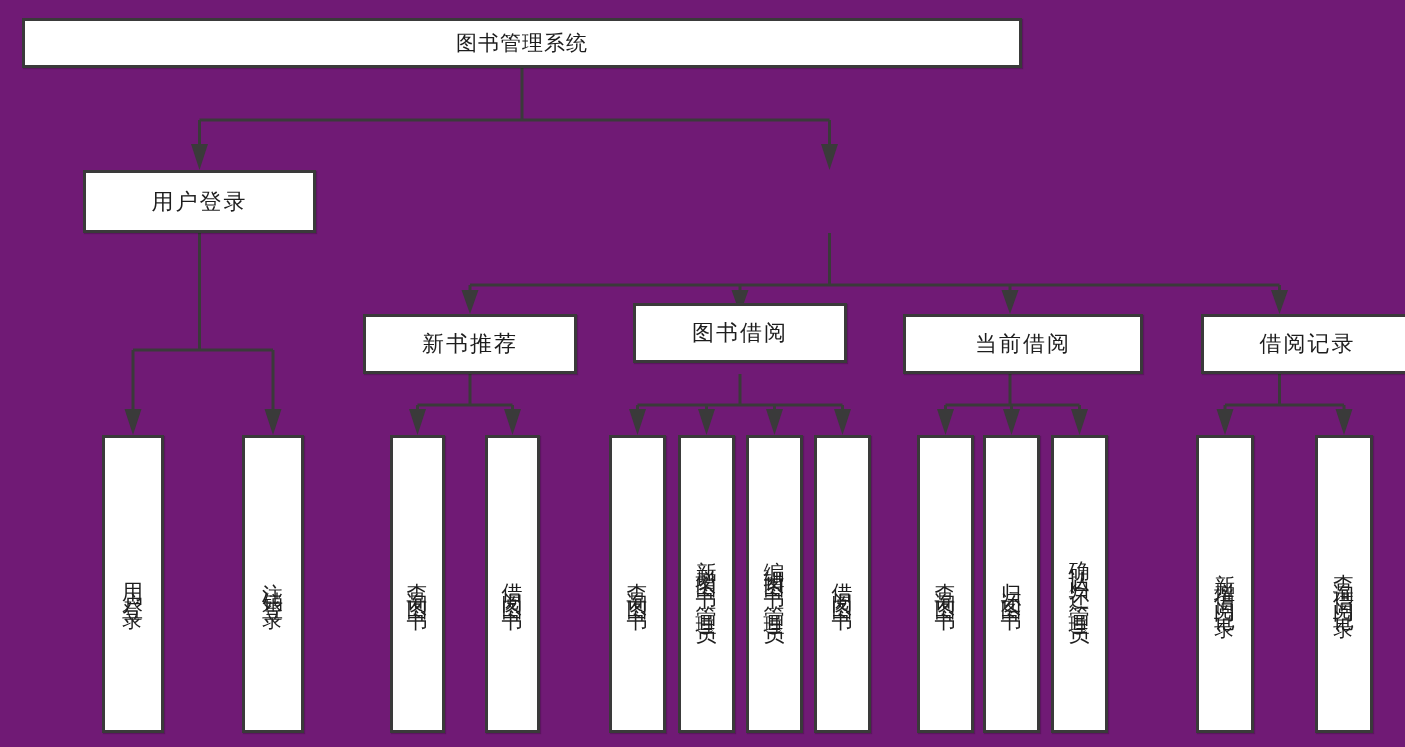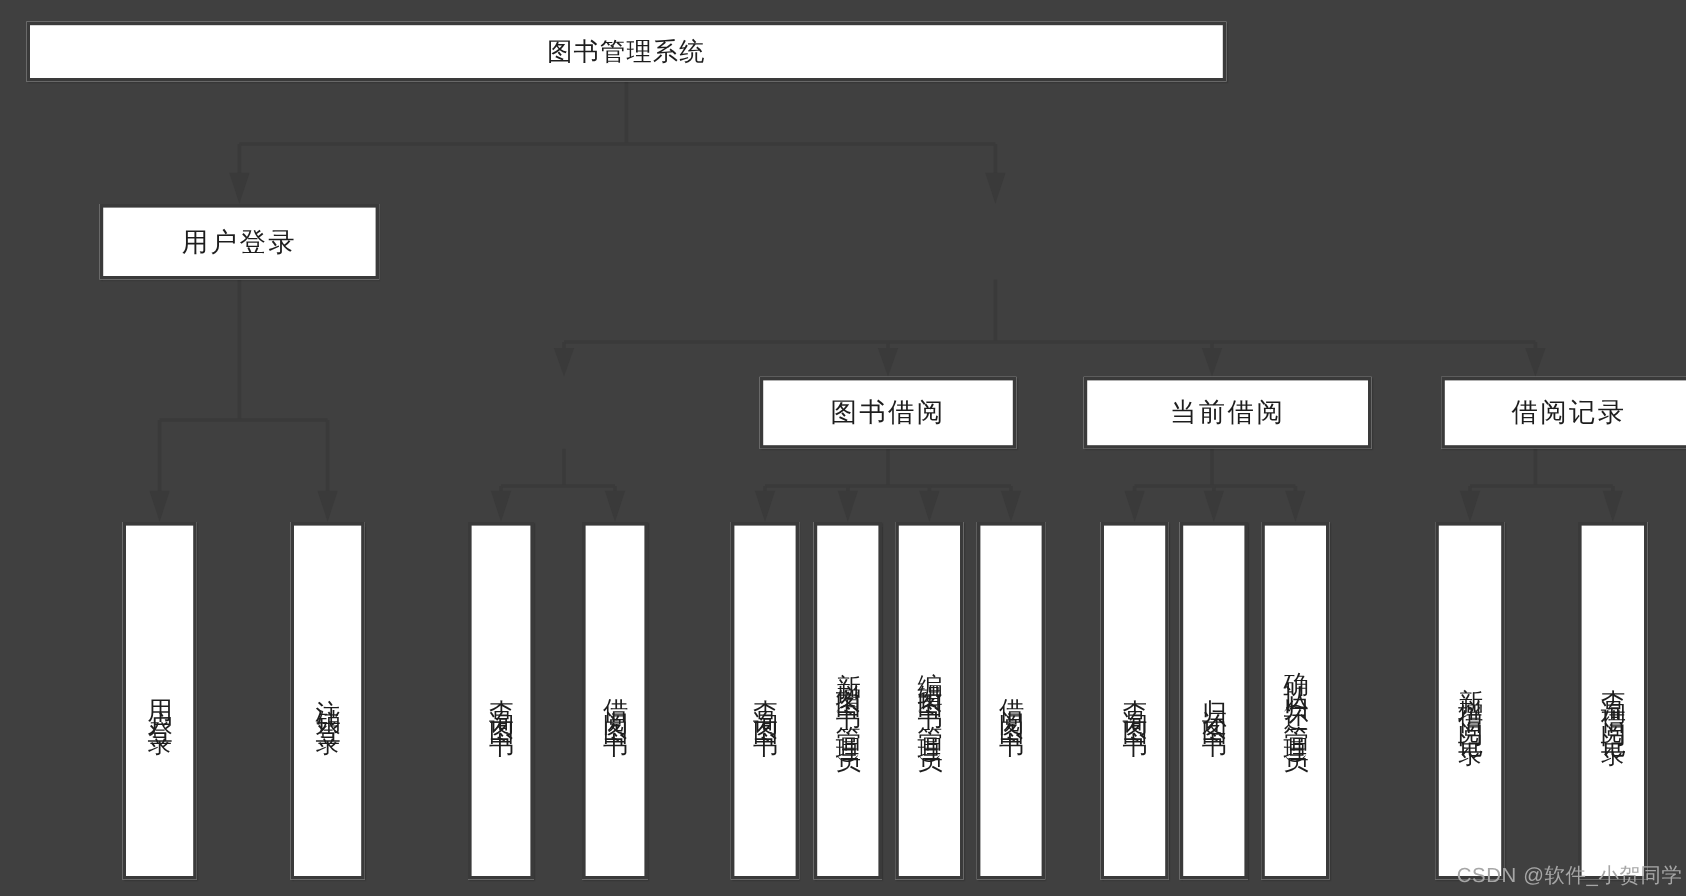--- a/index.html
+++ b/index.html
@@ -5,21 +5,21 @@
   html, body {
     margin: 0;
     padding: 0;
     background: #ffffff;
     font-family: "Liberation Sans", sans-serif;
   }
   .stage {
     position: relative;
     width: 1405px;
     height: 747px;
-    background: #404040;
+    background: #701a75;
     overflow: hidden;
   }
   svg.wires {
     position: absolute;
     left: 0; top: 0;
     width: 1405px; height: 747px;
   }
   .node {
     position: absolute;
     box-sizing: border-box;
@@ -138,21 +138,24 @@
   </svg>
 
   <div class="node root-node" style="left:22px; top:18px; width:1000px; height:50px;">
     <span class="hlabel">图书管理系统</span>
   </div>
 
   <div class="node" style="left:83px; top:170px; width:233px; height:63px;">
     <span class="hlabel">用户登录</span>
   </div>
 
-  <div class="node" style="left:633px; top:314px; width:214px; height:60px;">
+  <div class="node" style="left:363px; top:314px; width:214px; height:60px;">
+    <span class="hlabel">新书推荐</span>
+  </div>
+  <div class="node" style="left:633px; top:303px; width:214px; height:60px;">
     <span class="hlabel">图书借阅</span>
   </div>
   <div class="node" style="left:903px; top:314px; width:240px; height:60px;">
     <span class="hlabel">当前借阅</span>
   </div>
   <div class="node" style="left:1173px; top:314px; width:213px; height:60px;margin-left:28px;">
     <span class="hlabel">借阅记录</span>
   </div>
 
   <div class="node leaf" style="left:102px; width:62px;">
@@ -192,14 +195,13 @@
     <span class="vtext">确认归还（管理员）</span>
   </div>
 
   <div class="node leaf" style="left:1196px; width:58px;">
     <span class="vtext">新增借阅记录</span>
   </div>
   <div class="node leaf" style="left:1315px; width:58px;">
     <span class="vtext">查询借阅记录</span>
   </div>
 
-  <div class="watermark">CSDN @软件_小贺同学</div>
 </div>
 
 </body></html>

